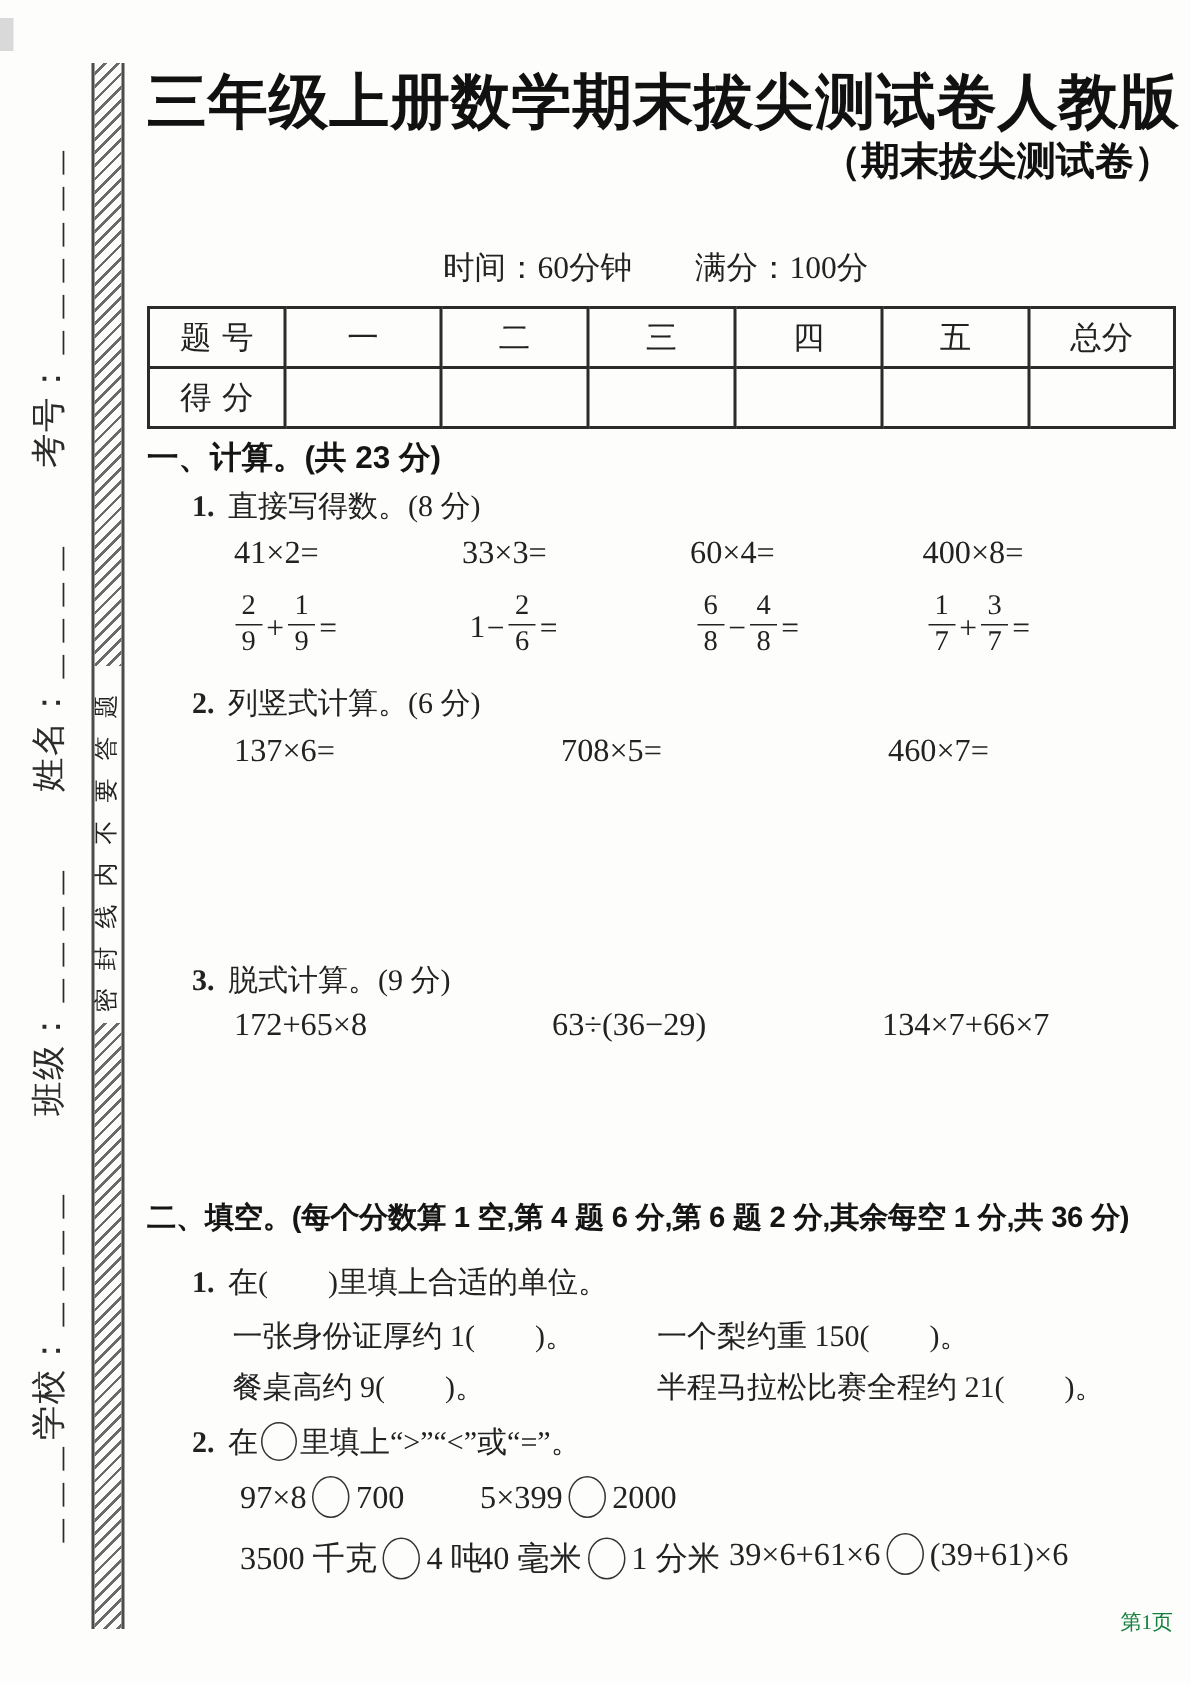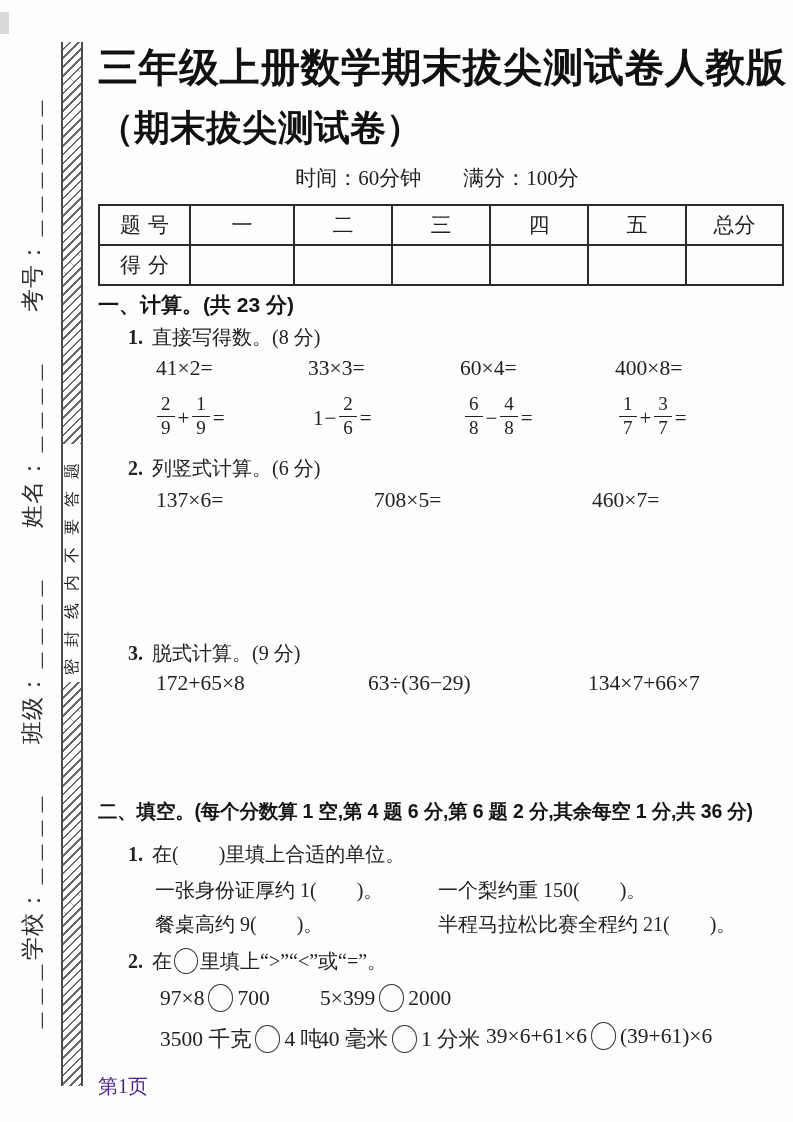--- a/index.html
+++ b/index.html
@@ -21,22 +21,22 @@
   .hatch.bottom{flex:1;}
   .seal-text-box{flex:0 0 238px;position:relative;width:18px;}
   .seal-text-box .rot{width:238px;height:18px;line-height:18px;font-size:16px;letter-spacing:12px;
                       color:#222;text-align:center;font-family:"Liberation Serif","DejaVu Serif",serif;}
 
   
   .content{position:absolute;left:98px;top:0;width:684px;height:1122px;}
   .abs{position:absolute;white-space:nowrap;}
   .title{left:0;top:40px;width:684px;text-align:left;font-family:"Liberation Sans","DejaVu Sans",sans-serif;
          font-weight:bold;font-size:40px;letter-spacing:0.5px;color:#111;}
-  .subtitle{left:0;top:104px;width:684px;text-align:left;font-family:"Liberation Sans","DejaVu Sans",sans-serif;
-            font-weight:bold;font-size:36px;color:#111;}
+  .subtitle{left:0;top:90px;width:684px;text-align:right;font-family:"Liberation Sans","DejaVu Sans",sans-serif;
+            font-weight:bold;font-size:26px;color:#111;}
   .meta{left:0;top:164px;width:678px;text-align:center;font-size:21px;color:#222;}
 
   table.score{position:absolute;left:0;top:204px;width:684px;border-collapse:collapse;table-layout:fixed;}
   table.score td{border:2px solid #2b2b2b;height:38px;text-align:center;font-size:21px;color:#222;padding:0;}
   table.score td.lab{letter-spacing:7px;text-indent:7px;}
 
   .h-sec{font-family:"Liberation Sans","DejaVu Sans",sans-serif;font-weight:bold;color:#151515;}
   .h1a{left:0;top:291px;font-size:21px;}
   .h2a{left:0;top:798px;font-size:19.5px;letter-spacing:-0.2px;}
   .qline{font-size:20px;color:#222;}
@@ -51,21 +51,21 @@
   .frac .fn{border-bottom:1.6px solid #222;padding:0 4px 1px;}
   .frac .fd{padding-top:1px;}
   .fop{font-size:21px;vertical-align:middle;margin:0 1px;}
   .flead{font-size:21px;vertical-align:middle;}
 
   
   .circle{display:inline-block;width:23px;height:26px;border:1.6px solid #333;border-radius:50%;
           vertical-align:middle;margin:0 4px;position:relative;top:-2px;}
   .circle.sm{width:22px;height:24px;margin:0 2px;}
 
-  .footer{left:0;top:1073px;width:684px;text-align:left;font-size:20px;color:#4c1d95;}
+  .footer{left:0;top:1073px;width:684px;text-align:right;font-size:14px;color:#15803d;}
 </style>
 </head>
 <body>
 
 <div class="page">
   <div class="artifact"></div>
 
   <div class="labels-col">
     <div class="rot">＿＿＿学校：＿＿＿＿　　班级：＿＿＿＿　　姓名：＿＿＿＿　　考号：＿＿＿＿＿＿</div>
   </div>

